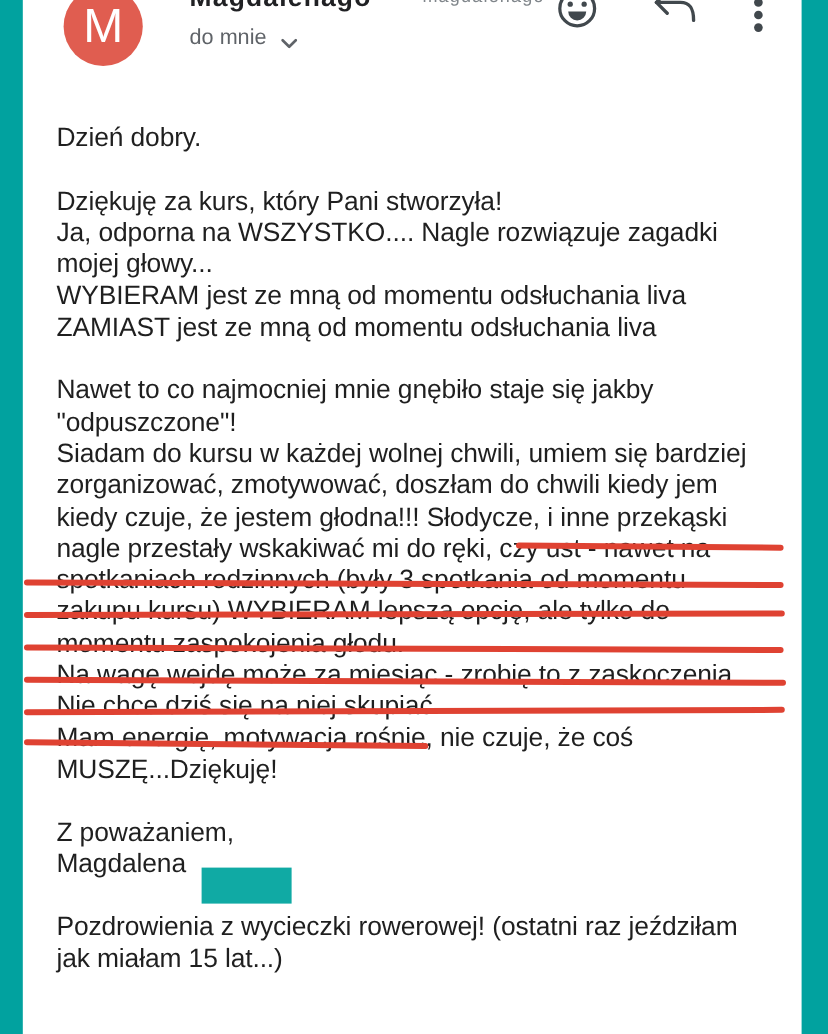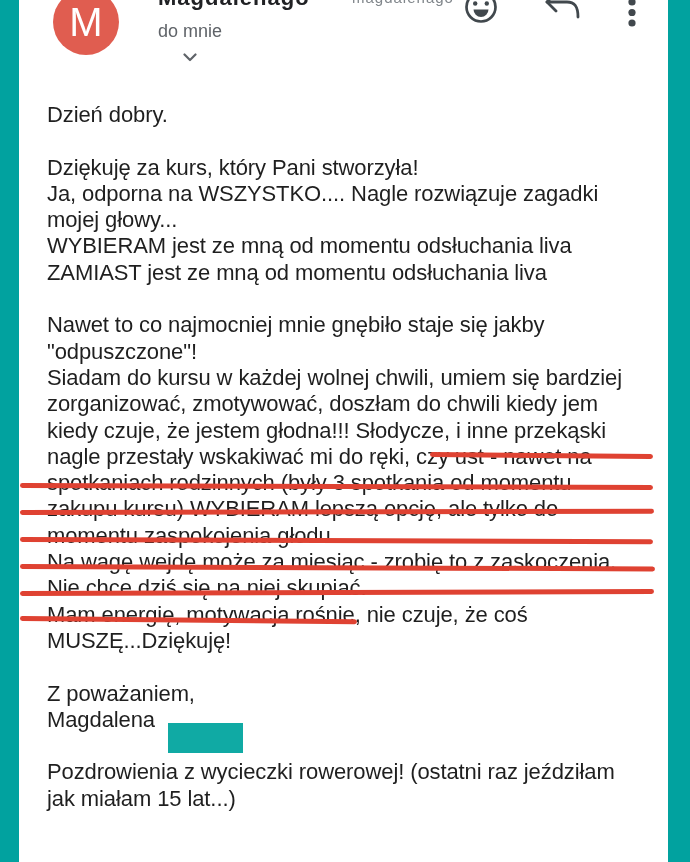--- a/index.html
+++ b/index.html
@@ -25,24 +25,23 @@
     position:absolute;left:158px;top:-15px;
     font-size:22px;font-weight:bold;color:#202124;letter-spacing:1px;
     line-height:25px;white-space:nowrap;
   }
   .sender-meta{
     position:absolute;left:352px;top:-11px;
     font-size:15px;color:#80868b;letter-spacing:1px;line-height:18px;white-space:nowrap;
   }
   .recipient-row{
     position:absolute;left:158px;top:21px;
-    display:flex;align-items:center;gap:12px;
+    display:flex;align-items:flex-end;gap:12px;
     font-size:18px;color:var(--text-secondary,#5f6368);line-height:20px;
     cursor:pointer;
-    flex-direction:column;
   }
   .hdr-icon{position:absolute;}
   .icon-emoji{left:462px;top:-10px;}
   .icon-reply{left:543px;top:-9px;}
   .icon-menu{left:624px;top:-3px;}
 
   .body-text{
     position:absolute;left:47px;top:102px;width:630px;
     font-size:22px;line-height:26.3px;letter-spacing:-0.1px;
     color:var(--text-primary,#1f1f1f);

